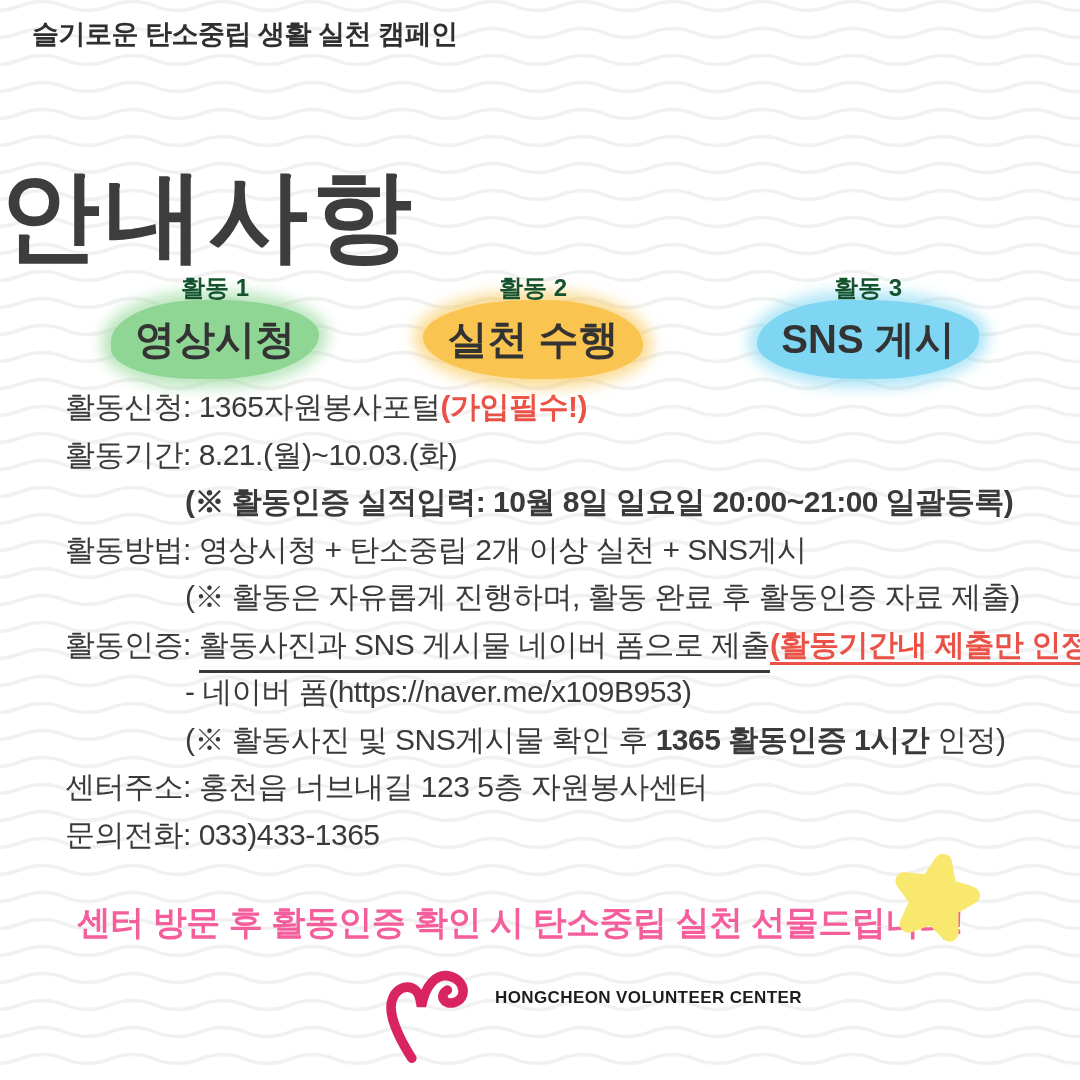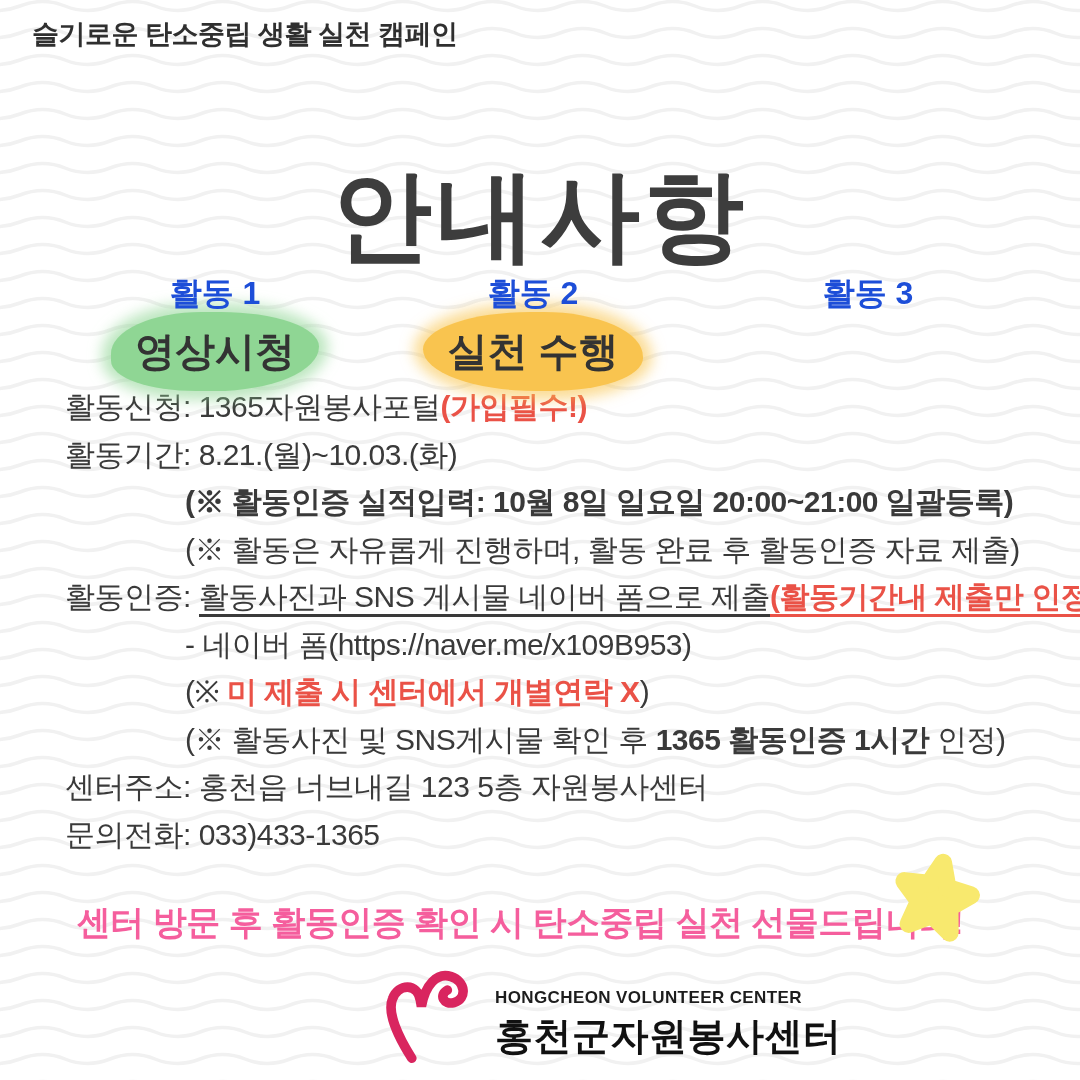--- a/index.html
+++ b/index.html
@@ -7,44 +7,44 @@
     position:relative;width:1080px;height:1080px;overflow:hidden;background:#ffffff;
     font-family:Liberation Sans, sans-serif;color:#3a3a3a;
   }
   #waves{position:absolute;left:0;top:0;width:1080px;height:1080px;pointer-events:none;}
 
   .campaign-header{
     position:absolute;left:32px;top:16px;font-size:27px;font-weight:bold;
     color:#2f2f2f;letter-spacing:-0.5px;
   }
   .page-title{
-    position:absolute;left:0;top:150px;width:1080px;text-align:center;
+    position:absolute;left:0;top:150px;width:1080px;
     font-size:100px;font-weight:900;color:#3d3d3d;letter-spacing:4px;
   }
 
   .badge{position:absolute;top:272px;width:260px;text-align:center;}
-  .badge .badge-label{display:block;font-size:32px;font-weight:bold;color:#1d4ed8;margin-bottom:-6px;position:relative;z-index:2;}
+  .badge .badge-label{display:block;font-size:24px;font-weight:bold;color:#14532d;margin-bottom:-6px;position:relative;z-index:2;}
   .badge .blob{
     display:inline-block;position:relative;z-index:1;margin-top:2px;
     padding:12px 24px;font-size:40px;font-weight:bold;color:#333;
     border-radius:48% 52% 55% 45% / 58% 48% 62% 42%;
     white-space:nowrap;
   }
   #badge-1{left:85px;}
   #badge-2{left:403px;}
   #badge-3{left:738px;}
   #badge-2 .blob{border-radius:52% 48% 45% 55% / 50% 60% 44% 56%;text-align:center;}
   #badge-3 .blob{border-radius:45% 55% 50% 50% / 60% 45% 55% 48%;}
 
   .info-block{position:absolute;left:65px;top:383px;width:990px;}
   .info-line{height:47.5px;line-height:47.5px;font-size:30px;white-space:nowrap;letter-spacing:-0.5px;color:#3a3a3a;}
   .indent{padding-left:120px;}
   .bold{font-weight:bold;}
   .red-bold{color:#ea5247;font-weight:bold;}
-  .ul-dark{border-bottom:3px solid #3a3a3a;padding-bottom:1px;}
+  .ul-dark{border-bottom:3px solid #3a3a3a;padding-bottom:9px;}
   .ul-red{color:#ea5247;border-bottom:3px solid #ea5247;padding-bottom:1px;}
 
   .highlight-line{
     position:absolute;left:0;top:900px;width:1040px;text-align:center;
     font-size:34px;font-weight:bold;color:#f55e9d;letter-spacing:-0.5px;white-space:nowrap;
   }
 
   #star{position:absolute;left:884px;top:844px;}
   #footer-logo{position:absolute;left:383px;top:966px;width:400px;}
   #heart{position:absolute;left:0;top:2px;}
@@ -68,46 +68,46 @@
   <div class="badge" id="badge-1">
     <span class="badge-label">활동 1</span>
     <span class="blob" style="background: rgb(143, 214, 148); box-shadow: rgba(143, 214, 148, 0.6) 0px 0px 14px 9px;">영상시청</span>
   </div>
   <div class="badge" id="badge-2">
     <span class="badge-label">활동 2</span>
     <span class="blob" style="background: rgb(249, 196, 79); box-shadow: rgba(249, 196, 79, 0.6) 0px 0px 14px 9px;">실천 수행</span>
   </div>
   <div class="badge" id="badge-3">
     <span class="badge-label">활동 3</span>
+    <span class="blob" style="background: rgb(126, 214, 242); box-shadow: rgba(126, 214, 242, 0.6) 0px 0px 14px 9px;">SNS 게시</span>
   </div>
 
   <div class="info-block">
     <div class="info-line"><span>활동신청: </span><span>1365자원봉사포털</span><span class="red-bold">(가입필수!)</span></div>
     <div class="info-line">활동기간: 8.21.(월)~10.03.(화)</div>
     <div class="info-line indent bold">(※ 활동인증 실적입력: 10월 8일 일요일 20:00~21:00 일괄등록)</div>
+    <div class="info-line">활동방법: 영상시청 + 탄소중립 2개 이상 실천 + SNS게시</div>
     <div class="info-line indent">(※ 활동은 자유롭게 진행하며, 활동 완료 후 활동인증 자료 제출)</div>
     <div class="info-line"><span>활동인증: </span><span class="ul-dark">활동사진과 SNS 게시물 네이버 폼으로 제출</span><span class="ul-red bold">(활동기간내 제출만 인정)</span></div>
     <div class="info-line indent">- 네이버 폼(https://naver.me/x109B953)</div>
-    <div class="info-line indent"><span>(※ </span><span class="red-bold">미 제출 시 센터에서 개별연락 X</span><span>)</span></div>
     <div class="info-line indent"><span>(※ 활동사진 및 SNS게시물 확인 후 </span><span class="bold">1365 활동인증 1시간</span><span> 인정)</span></div>
     <div class="info-line">센터주소: 홍천읍 너브내길 123 5층 자원봉사센터</div>
     <div class="info-line">문의전화: 033)433-1365</div>
   </div>
 
   <div class="highlight-line">센터 방문 후 활동인증 확인 시 탄소중립 실천 선물드립니다!</div>
 
   <svg id="star" width="104" height="104" viewBox="0 0 104 104" aria-hidden="true">
     <g transform="rotate(12 52 52)">
       <polygon id="star-poly" stroke-width="18" stroke-linejoin="round" points="52,18 61.5,41.5 86,44 67.5,60.5 73,85 52,71.5 31,85 36.5,60.5 18,44 42.5,41.5" fill="#f8e96e" stroke="#f8e96e"></polygon>
     </g>
   </svg>
 
   <div id="footer-logo">
     <svg id="heart" width="96" height="96" viewBox="0 0 100 100" aria-hidden="true">
       <path id="heart-path" fill="none" stroke-width="10" stroke-linecap="round" d="M 30 94 C 16 72 4 46 10 32 C 16 16 36 15 39 34 L 40 40 C 44 18 56 4 71 9 C 86 14 88 32 74 36 C 63 39 58 28 67 23" stroke="#d9255f"></path>
     </svg>
     <div class="footer-text">
       <div class="footer-eng">HONGCHEON VOLUNTEER CENTER</div>
-      <div class="footer-kor">홍천군자원봉사센터</div>
     </div>
   </div>
 
 </div>
 
 </body></html>

